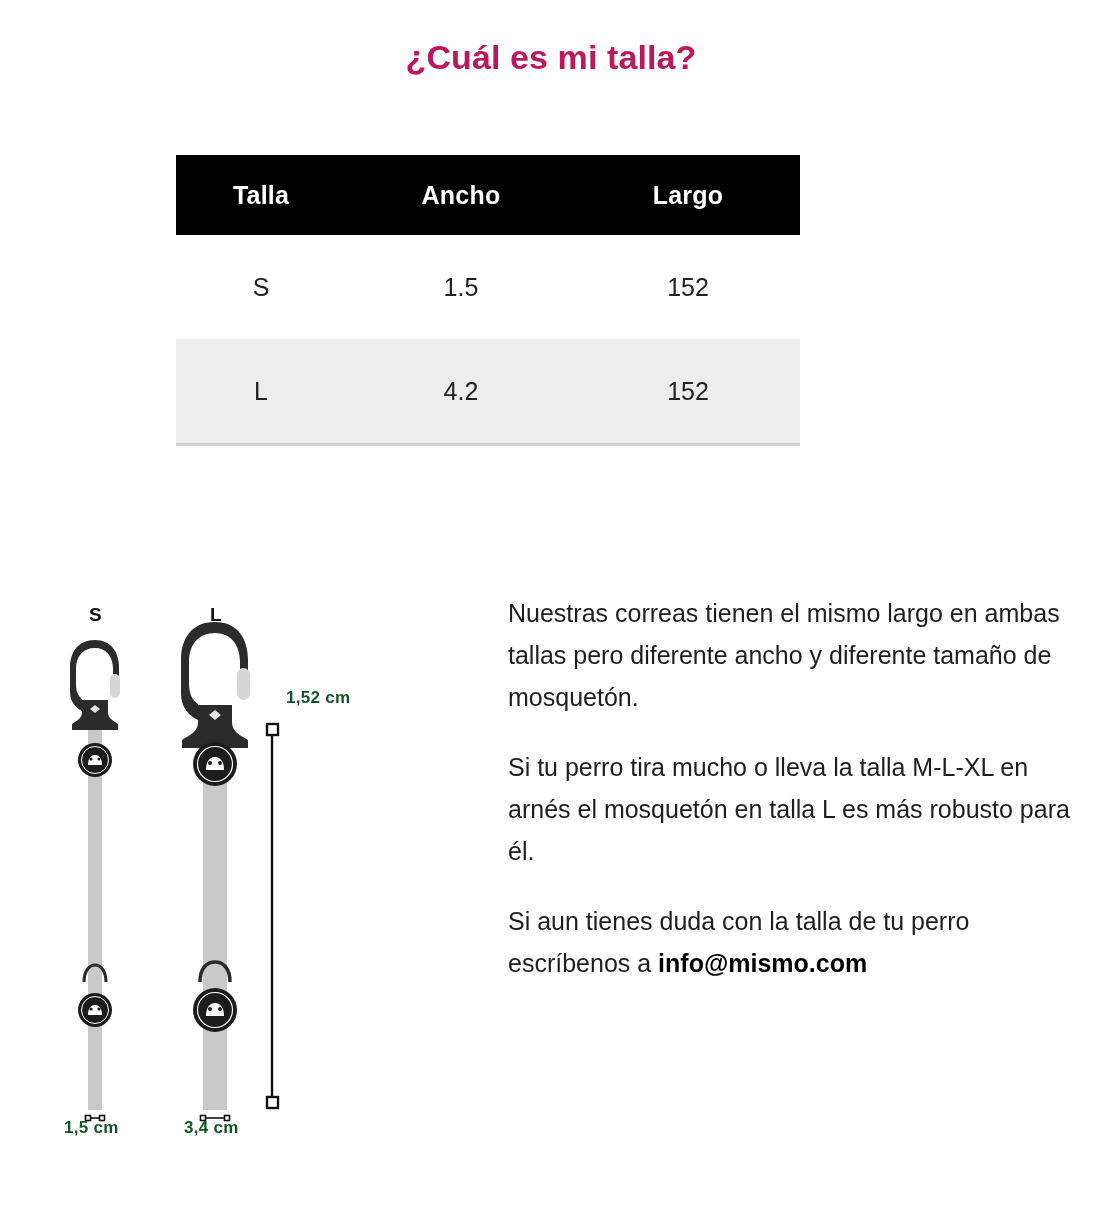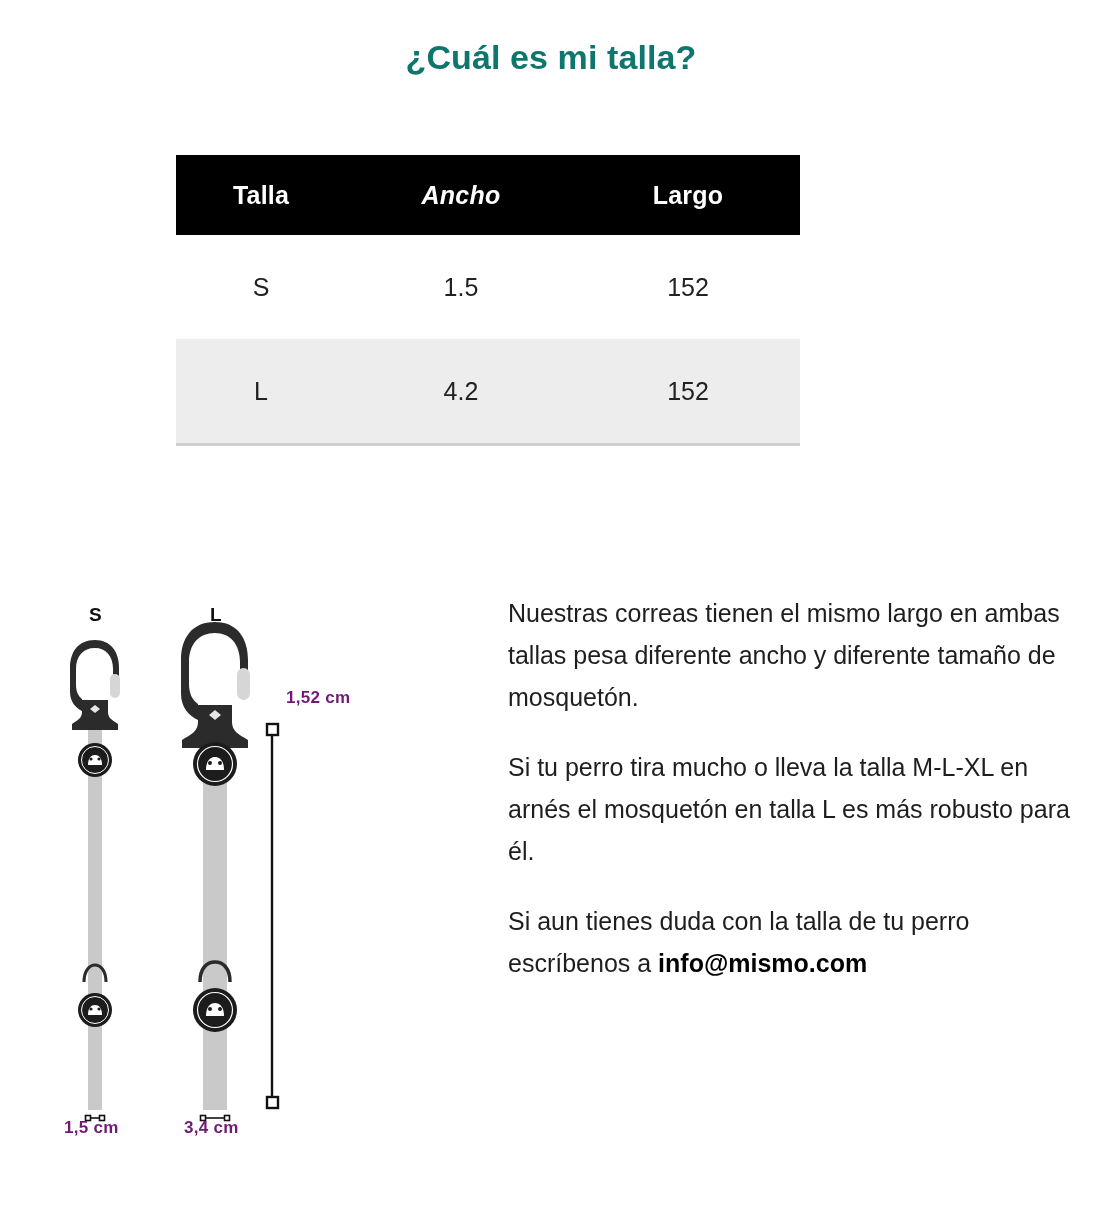--- a/index.html
+++ b/index.html
@@ -20,21 +20,21 @@
   
   .page-title {
     position: absolute;
     left: 0;
     top: 38px;
     width: 1102px;
     text-align: center;
     font-size: 34px;
     font-weight: 700;
     letter-spacing: 0.1px;
-    color: #0f766e;
+    color: #be185d;
   }
 
   
   .size-table {
     position: absolute;
     left: 176px;
     top: 155px;
     width: 624px;
     border-collapse: collapse;
     table-layout: fixed;
@@ -50,21 +50,21 @@
   .size-table thead th {
     height: 80px;
     color: #ffffff;
     font-size: 25px;
     font-weight: 600;
     text-align: center;
     vertical-align: middle;
     letter-spacing: .2px;
   }
   .size-table thead th.col-talla   { width: 170px; }
-  .size-table thead th.col-ancho   { width: 230px; font-style: italic; }
+  .size-table thead th.col-ancho   { width: 230px; }
   .size-table thead th.col-largo   { width: 224px; }
 
   .size-table tbody td {
     height: 104px;
     font-size: 25px;
     font-weight: 400;
     color: #222222;
     text-align: center;
     vertical-align: middle;
   }
@@ -112,21 +112,21 @@
     color: #111111;
     letter-spacing: .5px;
   }
   .size-letter.s-letter { left: 41px; top: 12px; }
   .size-letter.l-letter { left: 162px; top: 12px; }
 
   .dim-label {
     position: absolute;
     font-size: 17px;
     font-weight: 700;
-    color: #701a75;
+    color: #14532d;
     letter-spacing: .3px;
     white-space: nowrap;
   }
   .dim-label.len-label   { left: 238px; top: 96px; }
   .dim-label.w-s-label   { left: 16px;  top: 526px; }
   .dim-label.w-l-label   { left: 136px; top: 526px; }
 </style>
 </head>
 <body>
 
@@ -251,16 +251,16 @@
     <g>
       <line x1="224" y1="140" x2="224" y2="510" stroke="#111111" stroke-width="2.4"></line>
       <rect x="219" y="132" width="11" height="11" fill="#ffffff" stroke="#111111" stroke-width="2.4"></rect>
       <rect x="219" y="505" width="11" height="11" fill="#ffffff" stroke="#111111" stroke-width="2.4"></rect>
     </g>
 
   </svg>
 </div>
 
 <div class="info-column">
-  <p class="info-paragraph">Nuestras correas tienen el mismo largo en ambas tallas pesa diferente ancho y diferente tamaño de mosquetón.</p>
+  <p class="info-paragraph">Nuestras correas tienen el mismo largo en ambas tallas pero diferente ancho y diferente tamaño de mosquetón.</p>
   <p class="info-paragraph">Si tu perro tira mucho o lleva la talla M-L-XL en arnés el mosquetón en talla L es más robusto para él.</p>
   <p class="info-paragraph"><span>Si aun tienes duda con la talla de tu perro escríbenos a </span><span class="email-strong">info@mismo.com</span></p>
 </div>
 
 </body></html>

